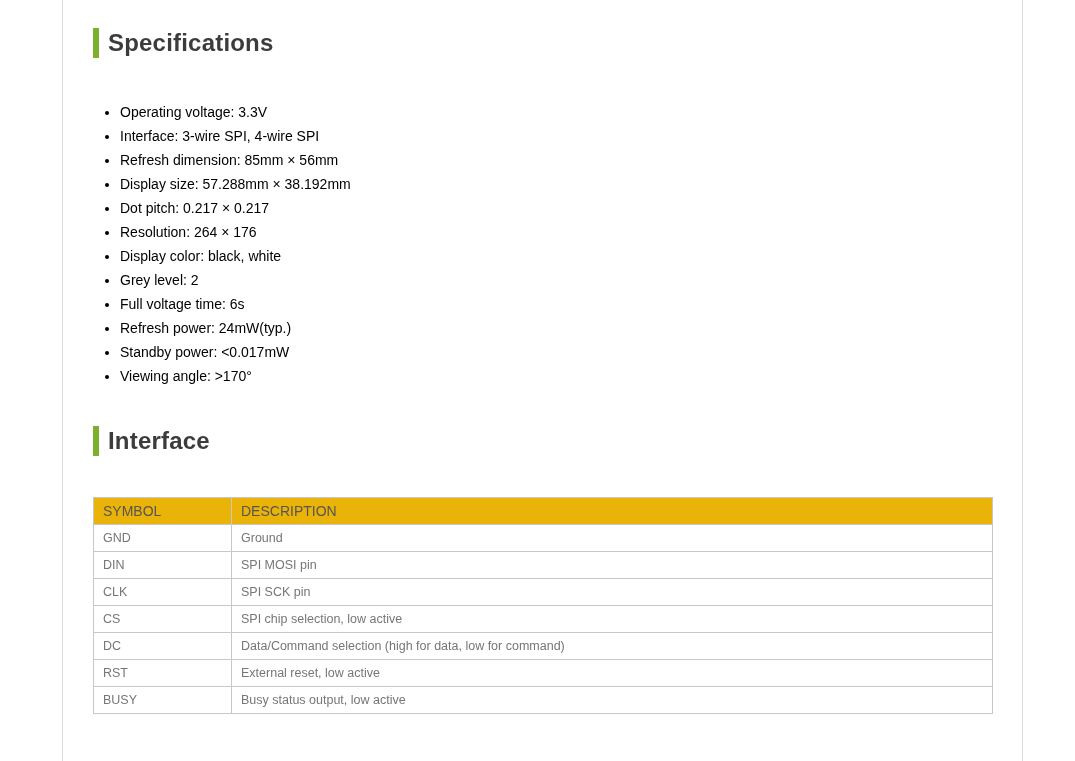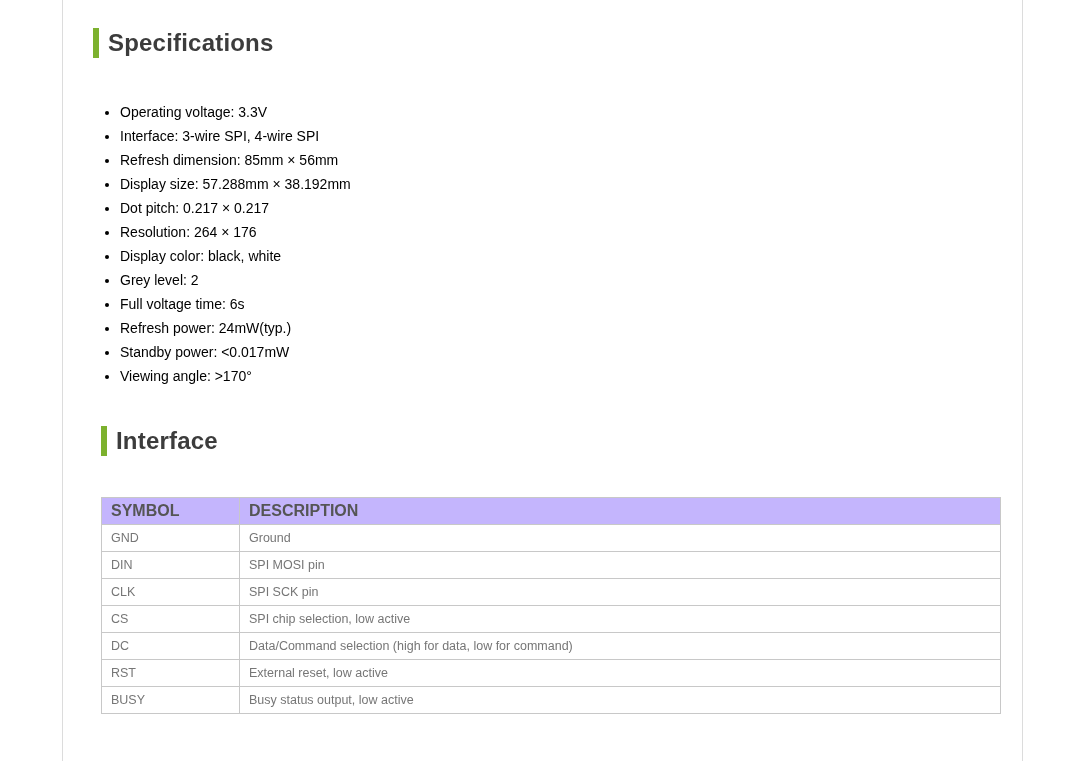--- a/index.html
+++ b/index.html
@@ -45,43 +45,42 @@
     padding: 0 0 0 27px;
     list-style: disc;
     color: #000000;
     font-size: 14px;
   }
   .spec-list li {
     line-height: 24px;
   }
   .section-interface {
     margin-top: 38px;
-    margin-left: 8px;
   }
   .pin-table {
     margin-top: 41px;
     width: 900px;
     border-collapse: collapse;
     font-size: 12.5px;
     color: #767676;
     table-layout: fixed;
   }
   .pin-table th, .pin-table td {
     border: 1px solid #c8c8c8;
     padding: 5px 9px;
     text-align: left;
     line-height: 16px;
     overflow: hidden;
     white-space: nowrap;
   }
   .pin-table th {
-    background: #c4b5fd;
-    font-weight: bold;
+    background: #eab308;
+    font-weight: normal;
     color: #555555;
-    font-size: 16px;
+    font-size: 14px;
   }
   .pin-table .col-symbol { width: 138px; }
 </style>
 </head>
 <body>
 
 <div class="page">
   <div class="content">
 
     <section>

